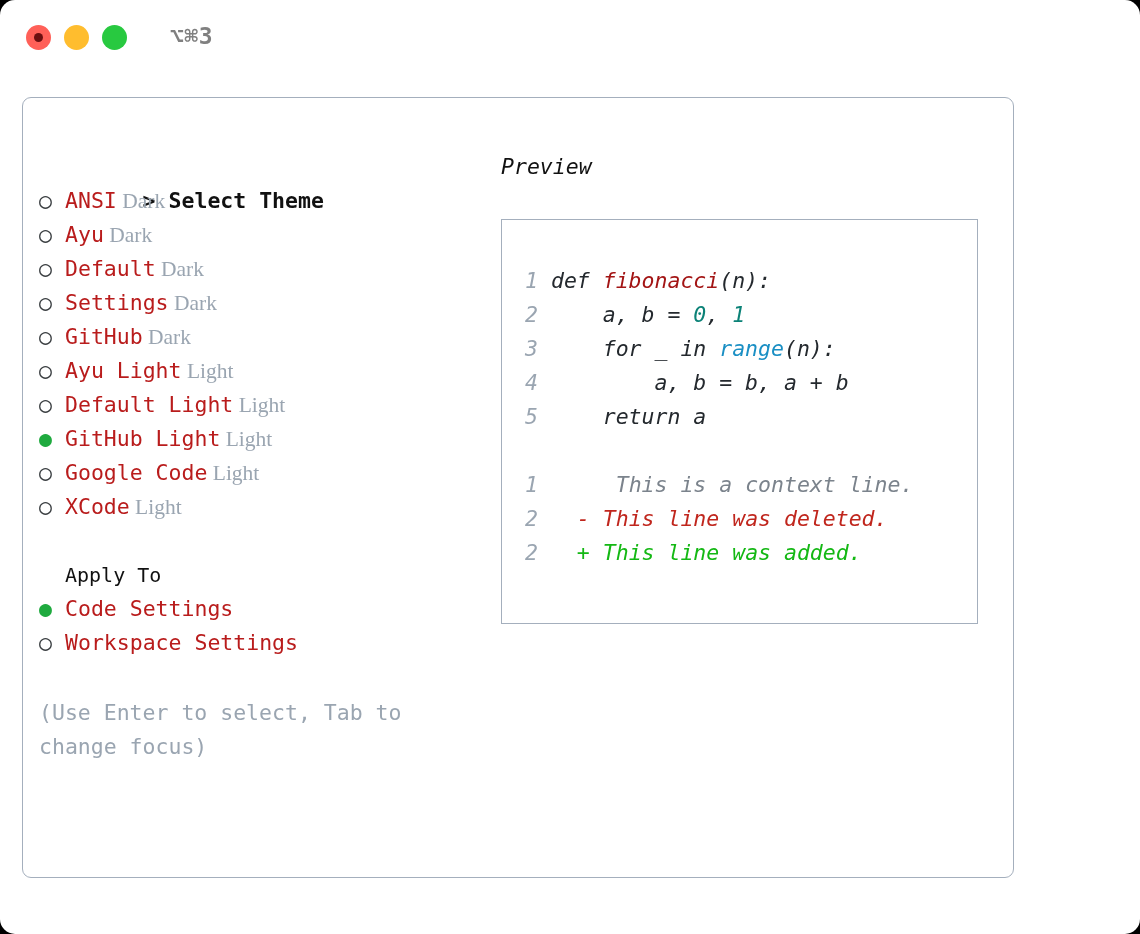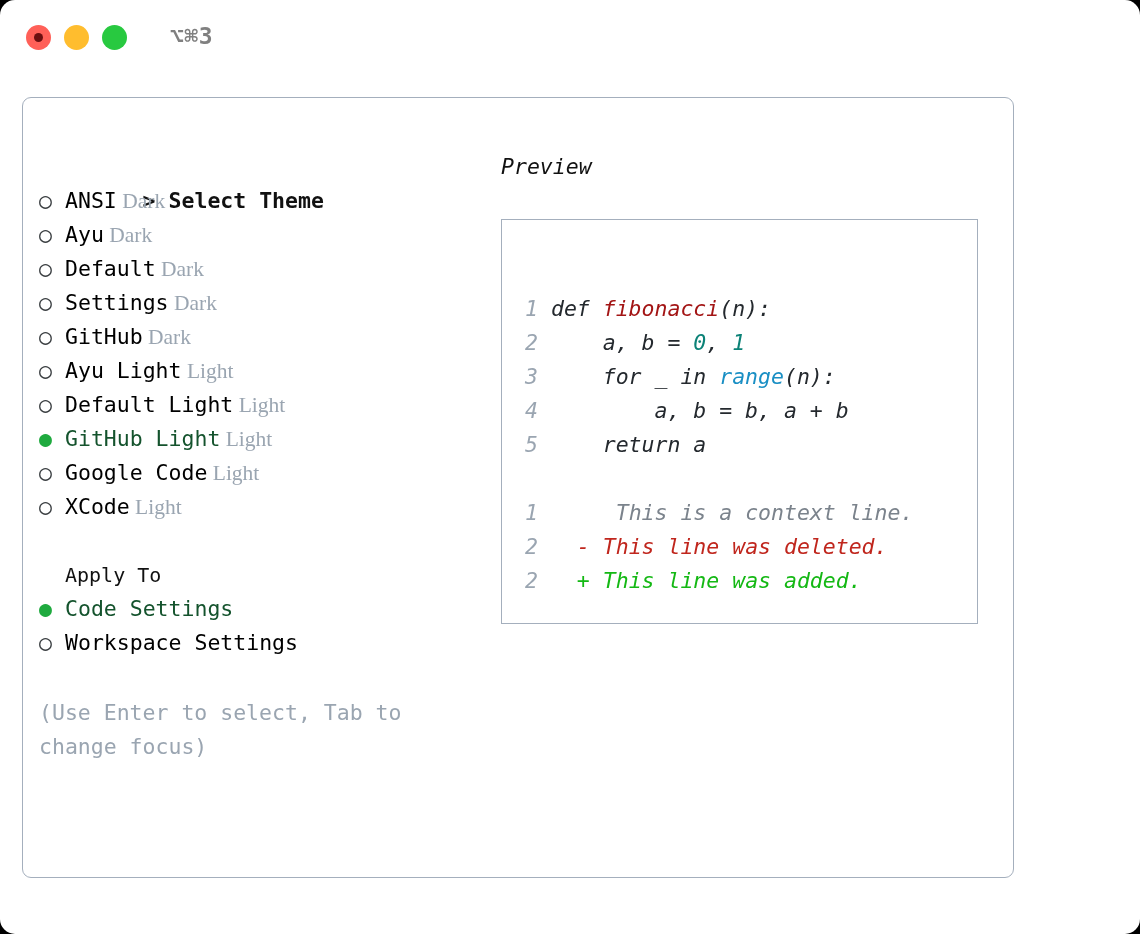--- a/index.html
+++ b/index.html
@@ -95,22 +95,22 @@
     display: inline-block;
     width: 26px;
     color: #3c4043;
   }
   .marker.sel { color: #1faa3f; }
   .header-row {
     font-weight: bold;
     color: #111111;
   }
   .header-row .marker { color: #111111; font-weight: bold; }
-  .name { color: #000000; }
-  .name.sel { color: #14532d; }
+  .name { color: #b91c1c; }
+  .name.sel { color: #b91c1c; }
   .variant { color: #9aa5b1; font-family: Liberation Serif, serif; }
 
   .spacer-row { height: 34px; }
 
   .apply-head {
     height: 34px;
     line-height: 34px;
     font-size: 20px;
     color: #111111;
     padding-left: 26px;
@@ -145,21 +145,20 @@
     height: 405px;
     border: 1.6px solid #a4afbd;
     box-sizing: border-box;
     background: #ffffff;
     position: relative;
   }
   .code {
     position: absolute;
     left: 14px; top: 44px;
     right: 22px;
-    margin-top: 28px;
   }
   .cline {
     height: 34px;
     line-height: 34px;
     font-size: 21.5px;
     white-space: pre;
   }
   .lnum {
     display: inline-block;
     width: 22px;

